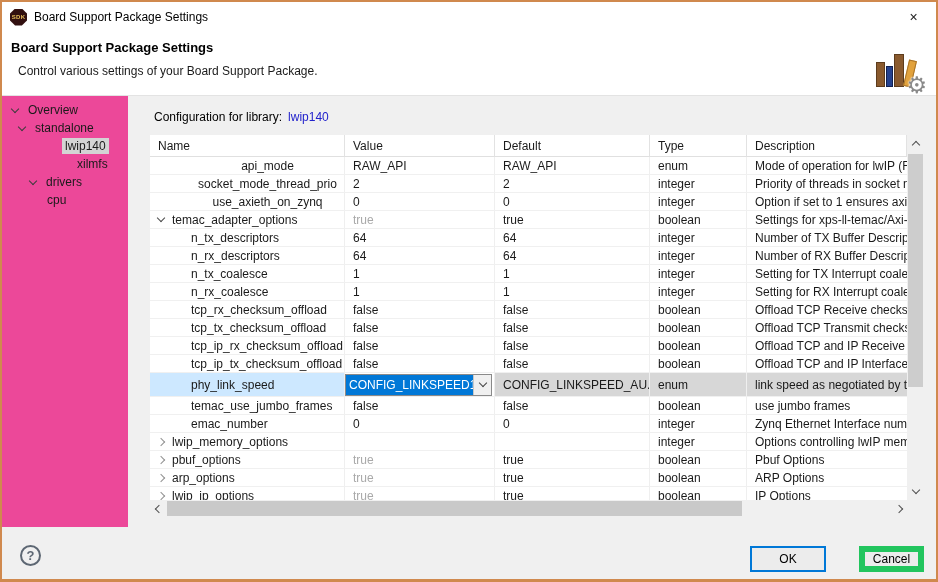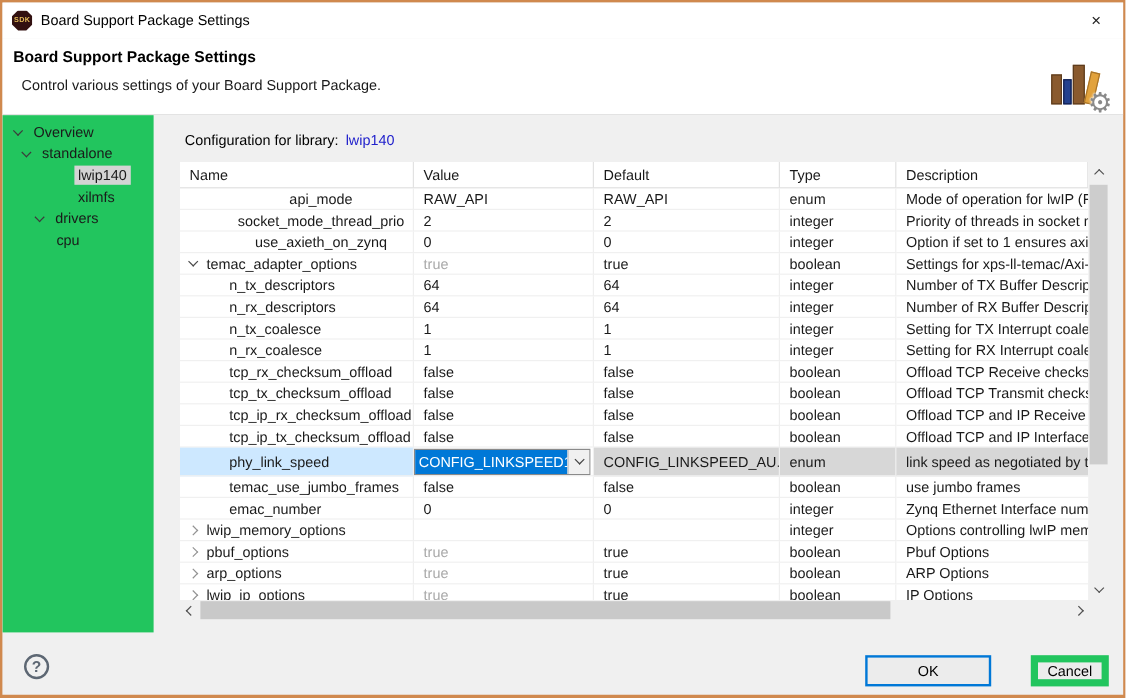--- a/index.html
+++ b/index.html
@@ -26,21 +26,21 @@
   .books{ position:absolute; right:14px; top:6px; width:48px; height:52px; }
   .book{ position:absolute; bottom:3px; }
   .bk1{ left:2px; width:9px; height:25px; background:#8a5a2e; border:1px solid #5d3c1d; }
   .bk2{ left:12px; width:7px; height:21px; background:#24418e; border:1px solid #122050; }
   .bk3{ left:20px; width:10px; height:33px; background:#8a5a2e; border:1px solid #5d3c1d; }
   .bk4{ left:32px; width:8px; height:27px; background:#e2a23c; border:1px solid #a8742a; transform:rotate(13deg); }
   .gear{ position:absolute; right:-5px; bottom:-9px; font-size:23px; color:#8a8a8a;
     text-shadow:0 0 2px #fff, 0 0 2px #fff; }
 
   
-  .tree{ position:absolute; left:0; top:94px; width:126px; height:431px; background:#22c55e;
+  .tree{ position:absolute; left:0; top:94px; width:126px; height:431px; background:#ec4899;
     padding-top:5px; font-size:12px; color:#1a1a1a; }
   .titem{ height:18px; display:flex; align-items:center; white-space:nowrap; }
   .tlabel{ padding:1px 3px; }
   .tsel{ background:#d4d4d4; }
   .chevsp{ display:inline-block; width:14px; }
 
   
   .chev{ display:inline-block; width:6px; height:6px;
     border-right:1.6px solid currentColor; border-bottom:1.6px solid currentColor; }
   .chev.down{ transform:rotate(45deg); margin-top:-3px; }
@@ -91,21 +91,21 @@
   .hscroll{ position:absolute; left:0; top:365px; width:757px; height:17px; background:#f0f0f0; }
   .ha-l{ left:0; top:0; } .ha-r{ right:0; top:0; }
   .hthumb{ position:absolute; left:17px; top:1px; width:575px; height:15px; background:#c9c9c9; }
 
   
   .help-btn{ position:absolute; left:18px; top:543px; width:21px; height:21px; border:2px solid #5d6773;
     border-radius:50%; display:flex; align-items:center; justify-content:center;
     font-size:13px; font-weight:bold; color:#5d6773; background:#f0f0f0; }
   .btn{ position:absolute; top:544px; height:26px; font-size:12px; color:#000;
     display:flex; align-items:center; justify-content:center; background:#ececec; }
-  .btn-ok{ right:110px; width:105px; border:2px solid #0078d7; }
+  .btn-ok{ right:110px; width:76px; border:2px solid #0078d7; }
   .btn-cancel{ right:12px; width:65px; border:6px solid #22c55e; }
 </style>
 </head>
 <body>
 
 <div class="dialog">
 
   <div class="titlebar">
     <div class="sdk-icon">
         <span>SDK</span>
@@ -134,21 +134,21 @@
         <span class="tlabel">Overview</span>
       </div>
       <div class="titem" style="padding-left: 17px;">
         <span class="chev down tchev2"></span>
         <span class="tlabel">standalone</span>
       </div>
       <div class="titem" style="padding-left: 46px;">
         <span class="chevsp"></span>
         <span class="tlabel tsel">lwip140</span>
       </div>
-      <div class="titem" style="padding-left: 46px;">
+      <div class="titem" style="padding-left: 58px;">
         <span class="chevsp"></span>
         <span class="tlabel">xilmfs</span>
       </div>
       <div class="titem" style="padding-left: 28px;">
         <span class="chev down tchev2"></span>
         <span class="tlabel">drivers</span>
       </div>
       <div class="titem" style="padding-left: 28px;">
         <span class="chevsp"></span>
         <span class="tlabel">cpu</span>

